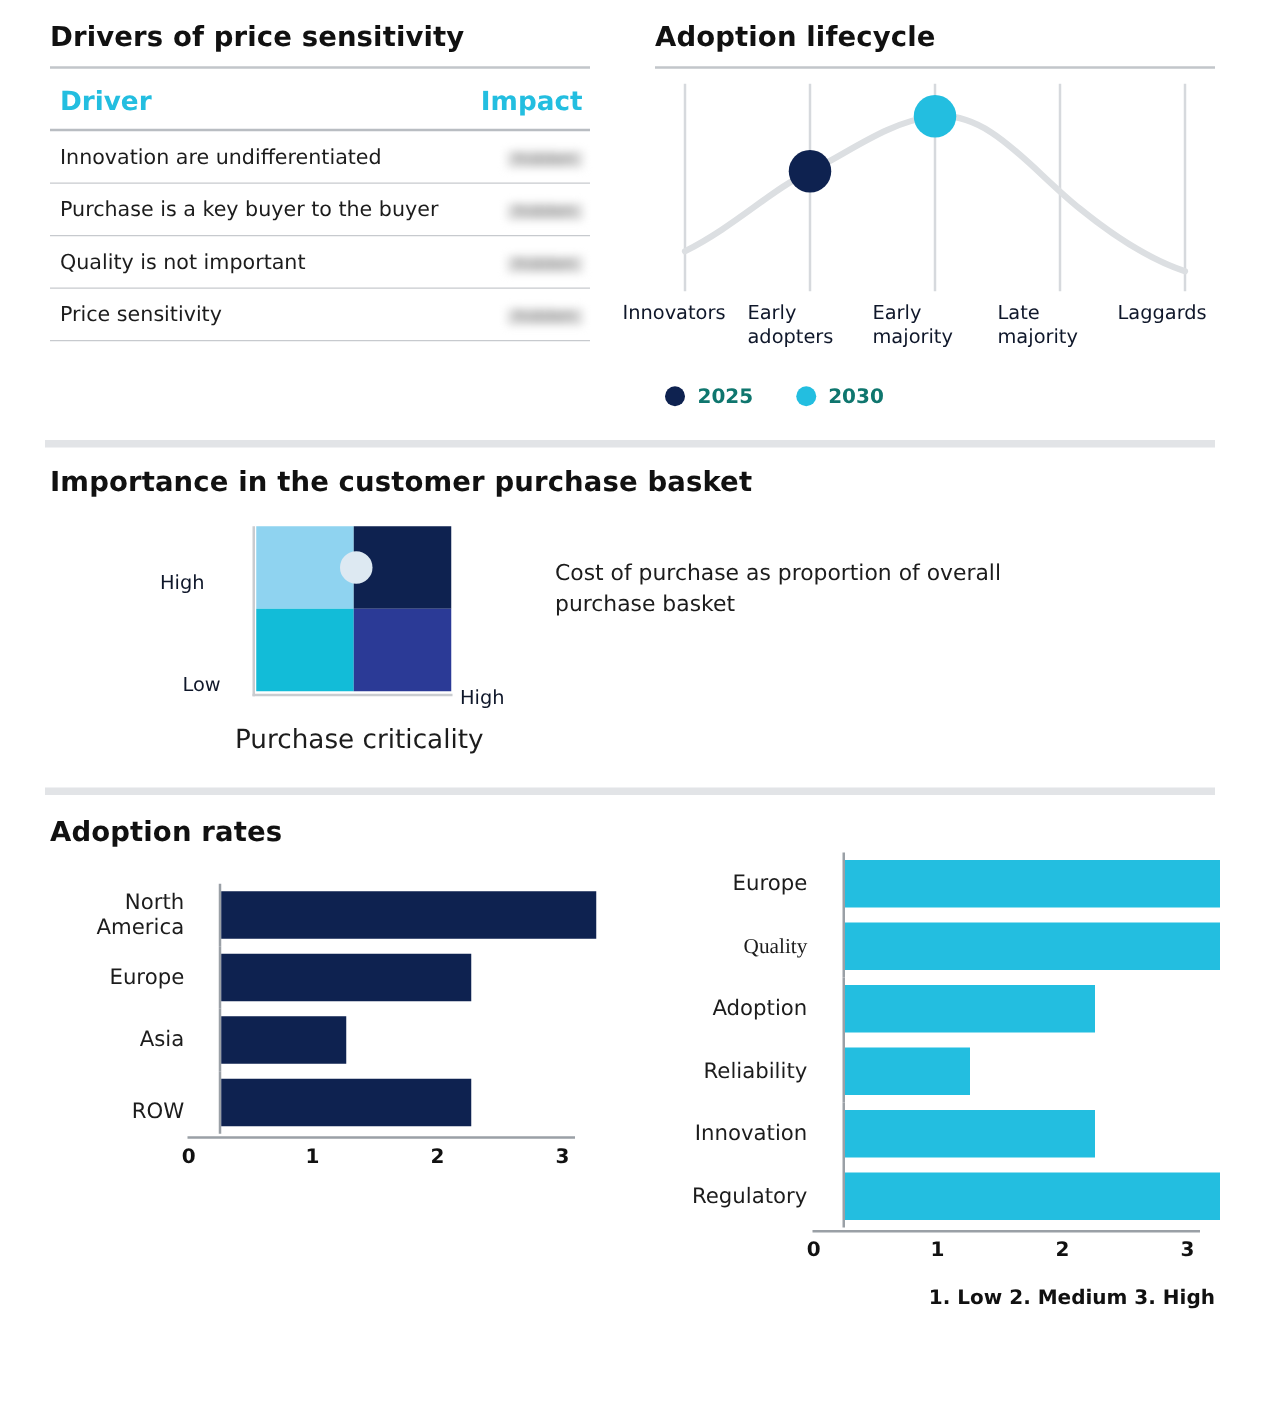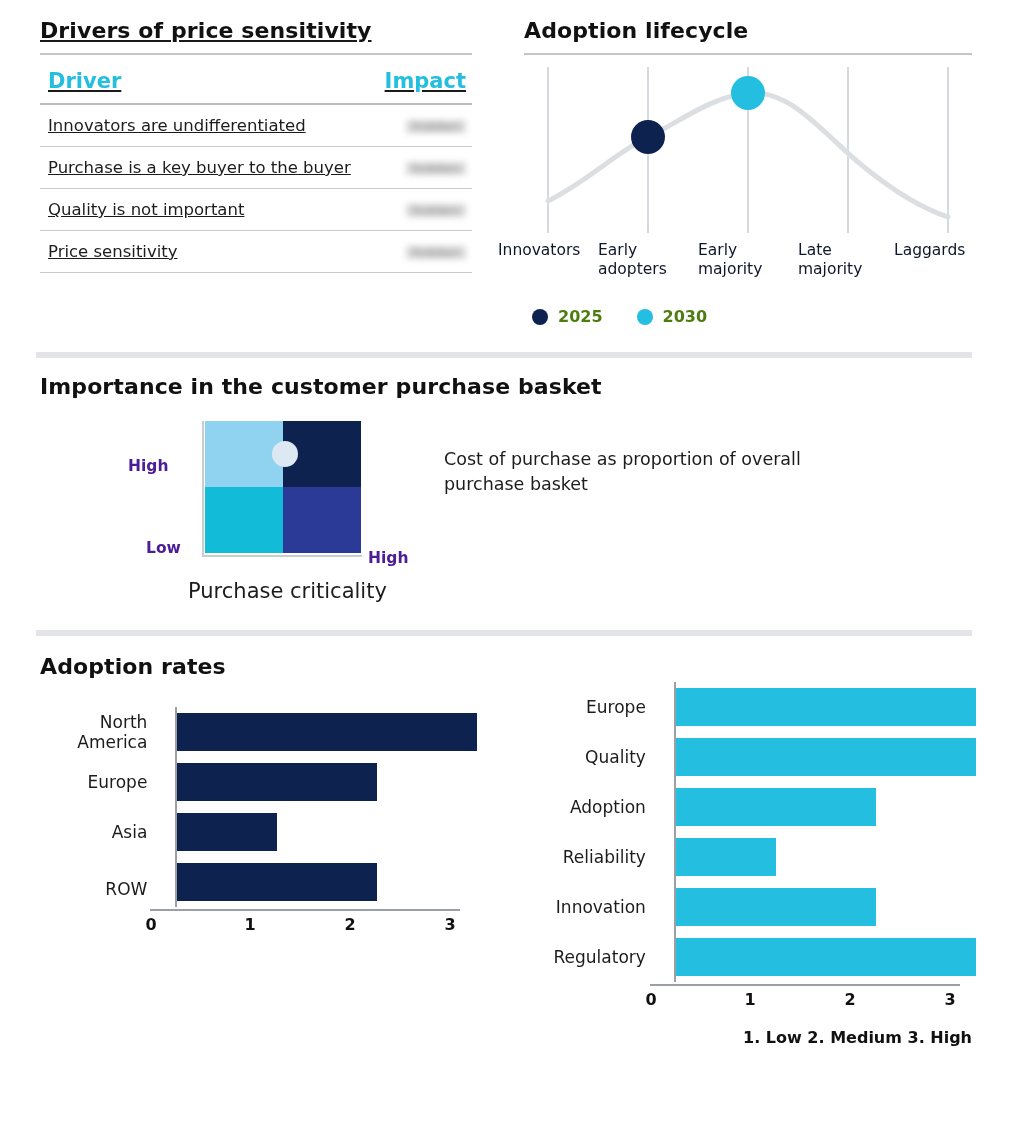--- a/index.html
+++ b/index.html
@@ -35,21 +35,20 @@
     height: 6px;
     background: #e2e4e7;
   }
 
   
   #drivers-panel {
     position: absolute;
     left: 40px;
     top: 18px;
     width: 432px;
-    text-decoration: underline;
   }
   #drivers-panel .panel-title { display:block; }
   #drivers-panel .title-rule {
     margin-top: 10px;
     width: 432px;
     height: 2px;
     background: #9aa0a6;
     opacity: .6;
   }
   .tbl {
@@ -120,21 +119,21 @@
   }
   .legend {
     margin-top: 10px;
     margin-left: 8px;
     display: flex;
     align-items: center;
     gap: 34px;
   }
   .legend-item { display: flex; align-items: center; gap: 10px; }
   .legend-dot { width: 16px; height: 16px; border-radius: 50%; }
-  .legend-text { font-size: 16px; font-weight: bold; color: #4d7c0f; }
+  .legend-text { font-size: 16px; font-weight: bold; color: #0f766e; }
 
   
   #basket-panel {
     position: absolute;
     left: 40px;
     top: 374px;
     width: 936px;
   }
   #matrix-wrap {
     position: relative;
@@ -170,22 +169,22 @@
   }
   .axis-h {
     position: absolute;
     left: 162px; top: 134px;
     width: 160px; height: 2px;
     background: #c9ccd0;
   }
   .ax-label {
     position: absolute;
     font-size: 15.5px;
-    font-weight: bold;
-    color: #4c1d95;
+    font-weight: normal;
+    color: #0f172a;
   }
   #lbl-high-y { left: 88px; top: 36px; }
   #lbl-low-y  { left: 106px; top: 118px; }
   #lbl-high-x { left: 328px; top: 128px; }
   #lbl-x-axis-title {
     position: absolute;
     left: 148px; top: 158px;
     font-size: 21px;
     font-weight: normal;
     color: #1c1c1c;
@@ -282,21 +281,21 @@
     <div class="title-rule"></div>
     <table class="tbl">
       <thead>
         <tr>
           <th>Driver</th>
           <th class="impact">Impact</th>
         </tr>
       </thead>
       <tbody>
         <tr>
-          <td>Innovators are undifferentiated</td>
+          <td>Innovation are undifferentiated</td>
           <td class="impact"><span class="blurred">hidden</span></td>
         </tr>
         <tr>
           <td>Purchase is a key buyer to the buyer</td>
           <td class="impact"><span class="blurred">hidden</span></td>
         </tr>
         <tr>
           <td>Quality is not important</td>
           <td class="impact"><span class="blurred">hidden</span></td>
         </tr>
@@ -423,21 +422,21 @@
   <div id="criteria-panel">
 
     <div class="bars">
       <div class="bar-row">
         <div class="bar-cat" style="width:130px;">Europe</div>
         <div class="bar-track" style="width:310px;">
           <span class="bar" style="width:300px;background:#23bee0"></span>
         </div>
       </div>
       <div class="bar-row">
-        <div class="bar-cat" style="width:130px;">Quality</div>
+        <div class="bar-cat" style="width:130px;font-family:Liberation Serif, serif;">Quality</div>
         <div class="bar-track" style="width:310px;">
           <span class="bar" style="width:300px;background:#23bee0"></span>
         </div>
       </div>
       <div class="bar-row">
         <div class="bar-cat" style="width:130px;">Adoption</div>
         <div class="bar-track" style="width:310px;">
           <span class="bar" style="width:200px;background:#23bee0"></span>
         </div>
       </div>

